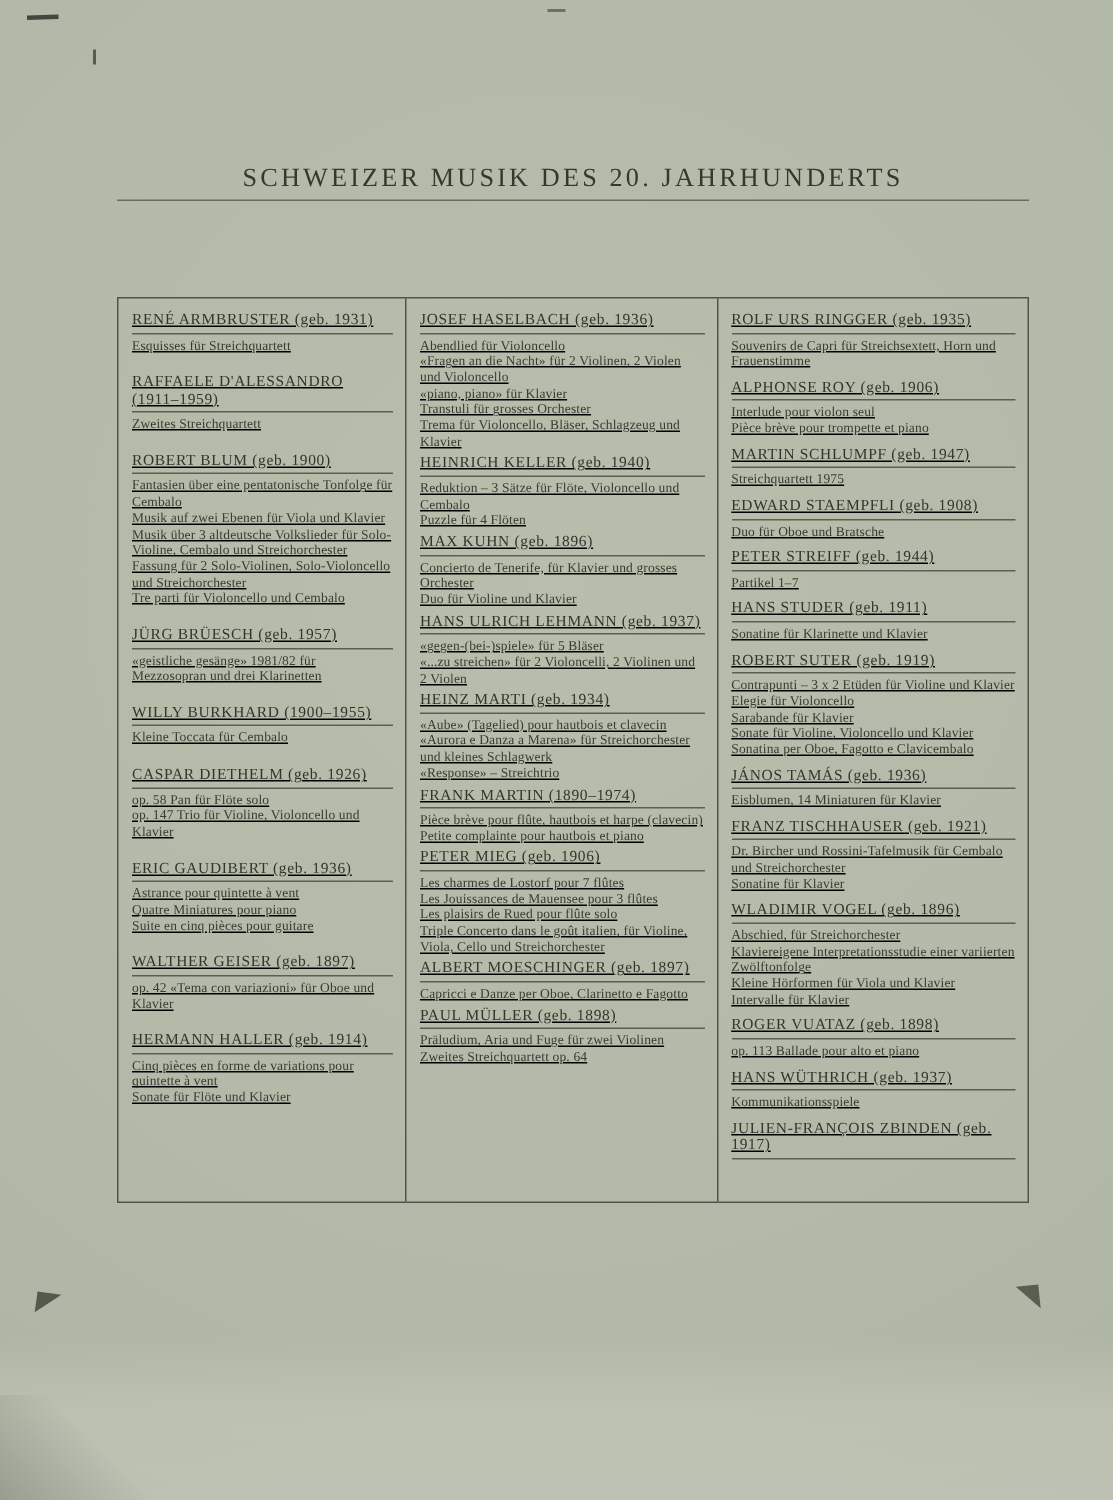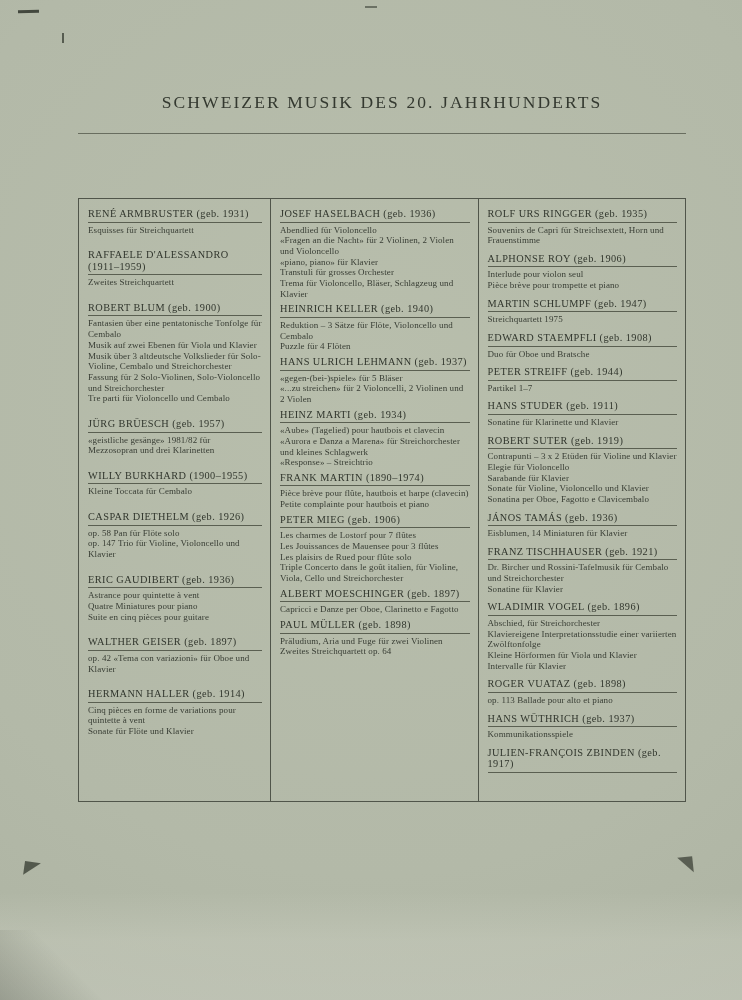--- a/index.html
+++ b/index.html
@@ -34,21 +34,21 @@
     border-left:16px solid rgba(47,52,43,.85);border-bottom:14px solid transparent;
     transform:rotate(8deg);
   }
   .mark-bottom-right{
     left:678px;top:857px;width:0;height:0;background:none;
     border-right:15px solid rgba(47,52,43,.8);border-bottom:16px solid transparent;
     transform:rotate(-6deg);
   }
 
   .title{
-    position:absolute;left:78px;top:92px;width:608px;
+    position:absolute;left:78px;top:108px;width:608px;
     text-align:center;
     font-size:17.5px;letter-spacing:2.1px;font-weight:normal;
     color:#343930;margin:0;white-space:nowrap;
   }
   .title-rule{
     position:absolute;left:78px;top:133px;width:608px;height:1px;
     background:#686d5f;
   }
 
   .list-box{
@@ -57,21 +57,21 @@
     box-sizing:border-box;
     display:grid;grid-template-columns:191px 1fr 1fr;
   }
   .col{
     padding:9px 8px 6px 9px;
     box-sizing:border-box;
     overflow:hidden;
   }
   .col + .col{border-left:1px solid #50554a;}
 
-  .entry{margin:0 0 9px 0;}
+  .entry{margin:0 0 9px 0;text-decoration:underline;}
   .col-0 .entry{margin-bottom:14px;}
   .col-1 .entry{margin-bottom:4px;}
   .col-2 .entry{margin-bottom:7px;}
 
   .composer{
     font-size:10.3px;line-height:11.5px;font-weight:normal;
     letter-spacing:.45px;color:#31362d;
     margin:0 0 2px 0;padding:0 0 2px 0;
     border-bottom:1px solid #5a5f51;
   }
@@ -148,20 +148,25 @@
           <p class="work">«piano, piano» für Klavier</p>
           <p class="work">Transtuli für grosses Orchester</p>
           <p class="work">Trema für Violoncello, Bläser, Schlagzeug und Klavier</p>
         </section>
         <section class="entry">
           <h3 class="composer">HEINRICH KELLER (geb. 1940)</h3>
           <p class="work">Reduktion – 3 Sätze für Flöte, Violoncello und Cembalo</p>
           <p class="work">Puzzle für 4 Flöten</p>
         </section>
         <section class="entry">
+          <h3 class="composer">MAX KUHN (geb. 1896)</h3>
+          <p class="work">Concierto de Tenerife, für Klavier und grosses Orchester</p>
+          <p class="work">Duo für Violine und Klavier</p>
+        </section>
+        <section class="entry">
           <h3 class="composer">HANS ULRICH LEHMANN (geb. 1937)</h3>
           <p class="work">«gegen-(bei-)spiele» für 5 Bläser</p>
           <p class="work">«...zu streichen» für 2 Violoncelli, 2 Violinen und 2 Violen</p>
         </section>
         <section class="entry">
           <h3 class="composer">HEINZ MARTI (geb. 1934)</h3>
           <p class="work">«Aube» (Tagelied) pour hautbois et clavecin</p>
           <p class="work">«Aurora e Danza a Marena» für Streich­orchester und kleines Schlagwerk</p>
           <p class="work">«Response» – Streichtrio</p>
         </section>

